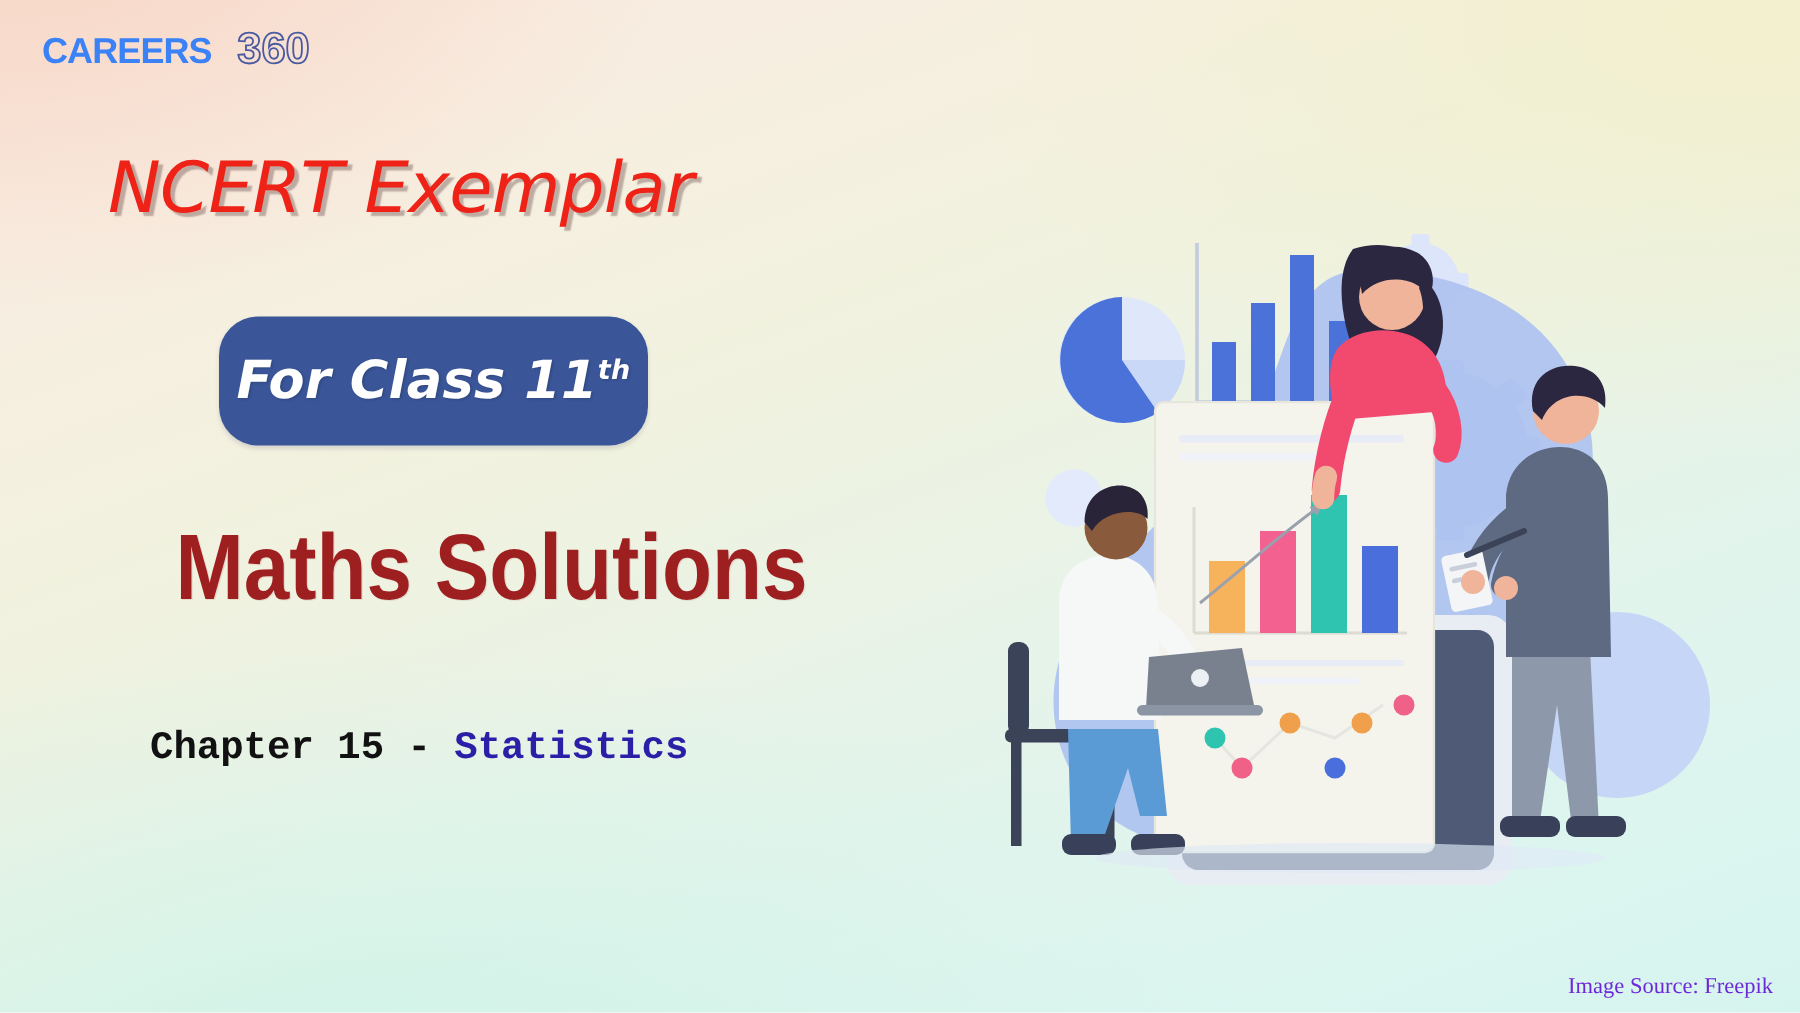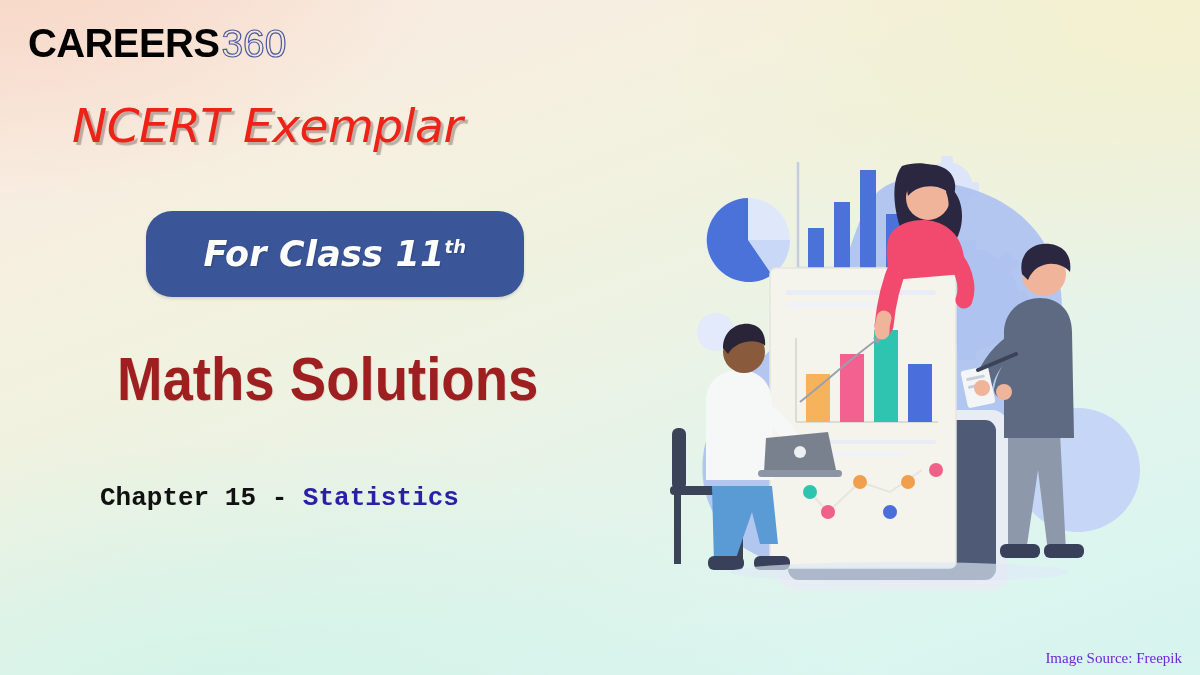--- a/index.html
+++ b/index.html
@@ -31,52 +31,52 @@
 
   
   .logo{
     position:absolute; left:28px; top:9px;
     display:flex; align-items:baseline;
     letter-spacing:-0.5px;
     z-index:40;
   }
   .logo-careers{
     font-family:"Liberation Sans", sans-serif;
-    font-weight:bold; font-size:40px; font-stretch:condensed;
-    color:#000000; letter-spacing:-0.6px;
+    font-weight:bold; font-size:24px; font-stretch:condensed;
+    color:#3b82f6; letter-spacing:-0.6px;
     transform:scaleX(1.0);
     margin-top:12px;
   }
   .logo-360{
     font-family:"Liberation Sans", sans-serif;
-    font-size:39px; font-weight:400;
+    font-size:29px; font-weight:700;
     color:transparent;
     -webkit-text-stroke:1.2px #4a5aa0;
     letter-spacing:0px;
-    margin-left:2px;
+    margin-left:17px;
   }
 
   
   .left-col{
     position:absolute; left:0; top:0; width:640px; height:675px;
     z-index:30;
   }
   .ncert-title{
     position:absolute; left:72px; top:102px;
     font-family:"DejaVu Sans", sans-serif;
     font-weight:normal; font-style:italic;
     font-size:47px; line-height:1;
     color:#ee2217;
     text-shadow:3px 3px 1px rgba(120,90,88,.45);
     letter-spacing:-0.5px;
     white-space:nowrap;
   }
   .class-pill{
     position:absolute; left:146px; top:211px;
-    width:378px; height:86px;
+    width:286px; height:86px;
     background:#3a5699;
     border-radius:26px;
     display:flex; align-items:center; justify-content:center;
     box-shadow:0 2px 3px rgba(90,90,110,.18);
   }
   .class-pill-label{
     font-family:"DejaVu Sans", sans-serif;
     font-weight:bold; font-style:italic;
     font-size:35px; color:#ffffff;
     letter-spacing:0.2px;

